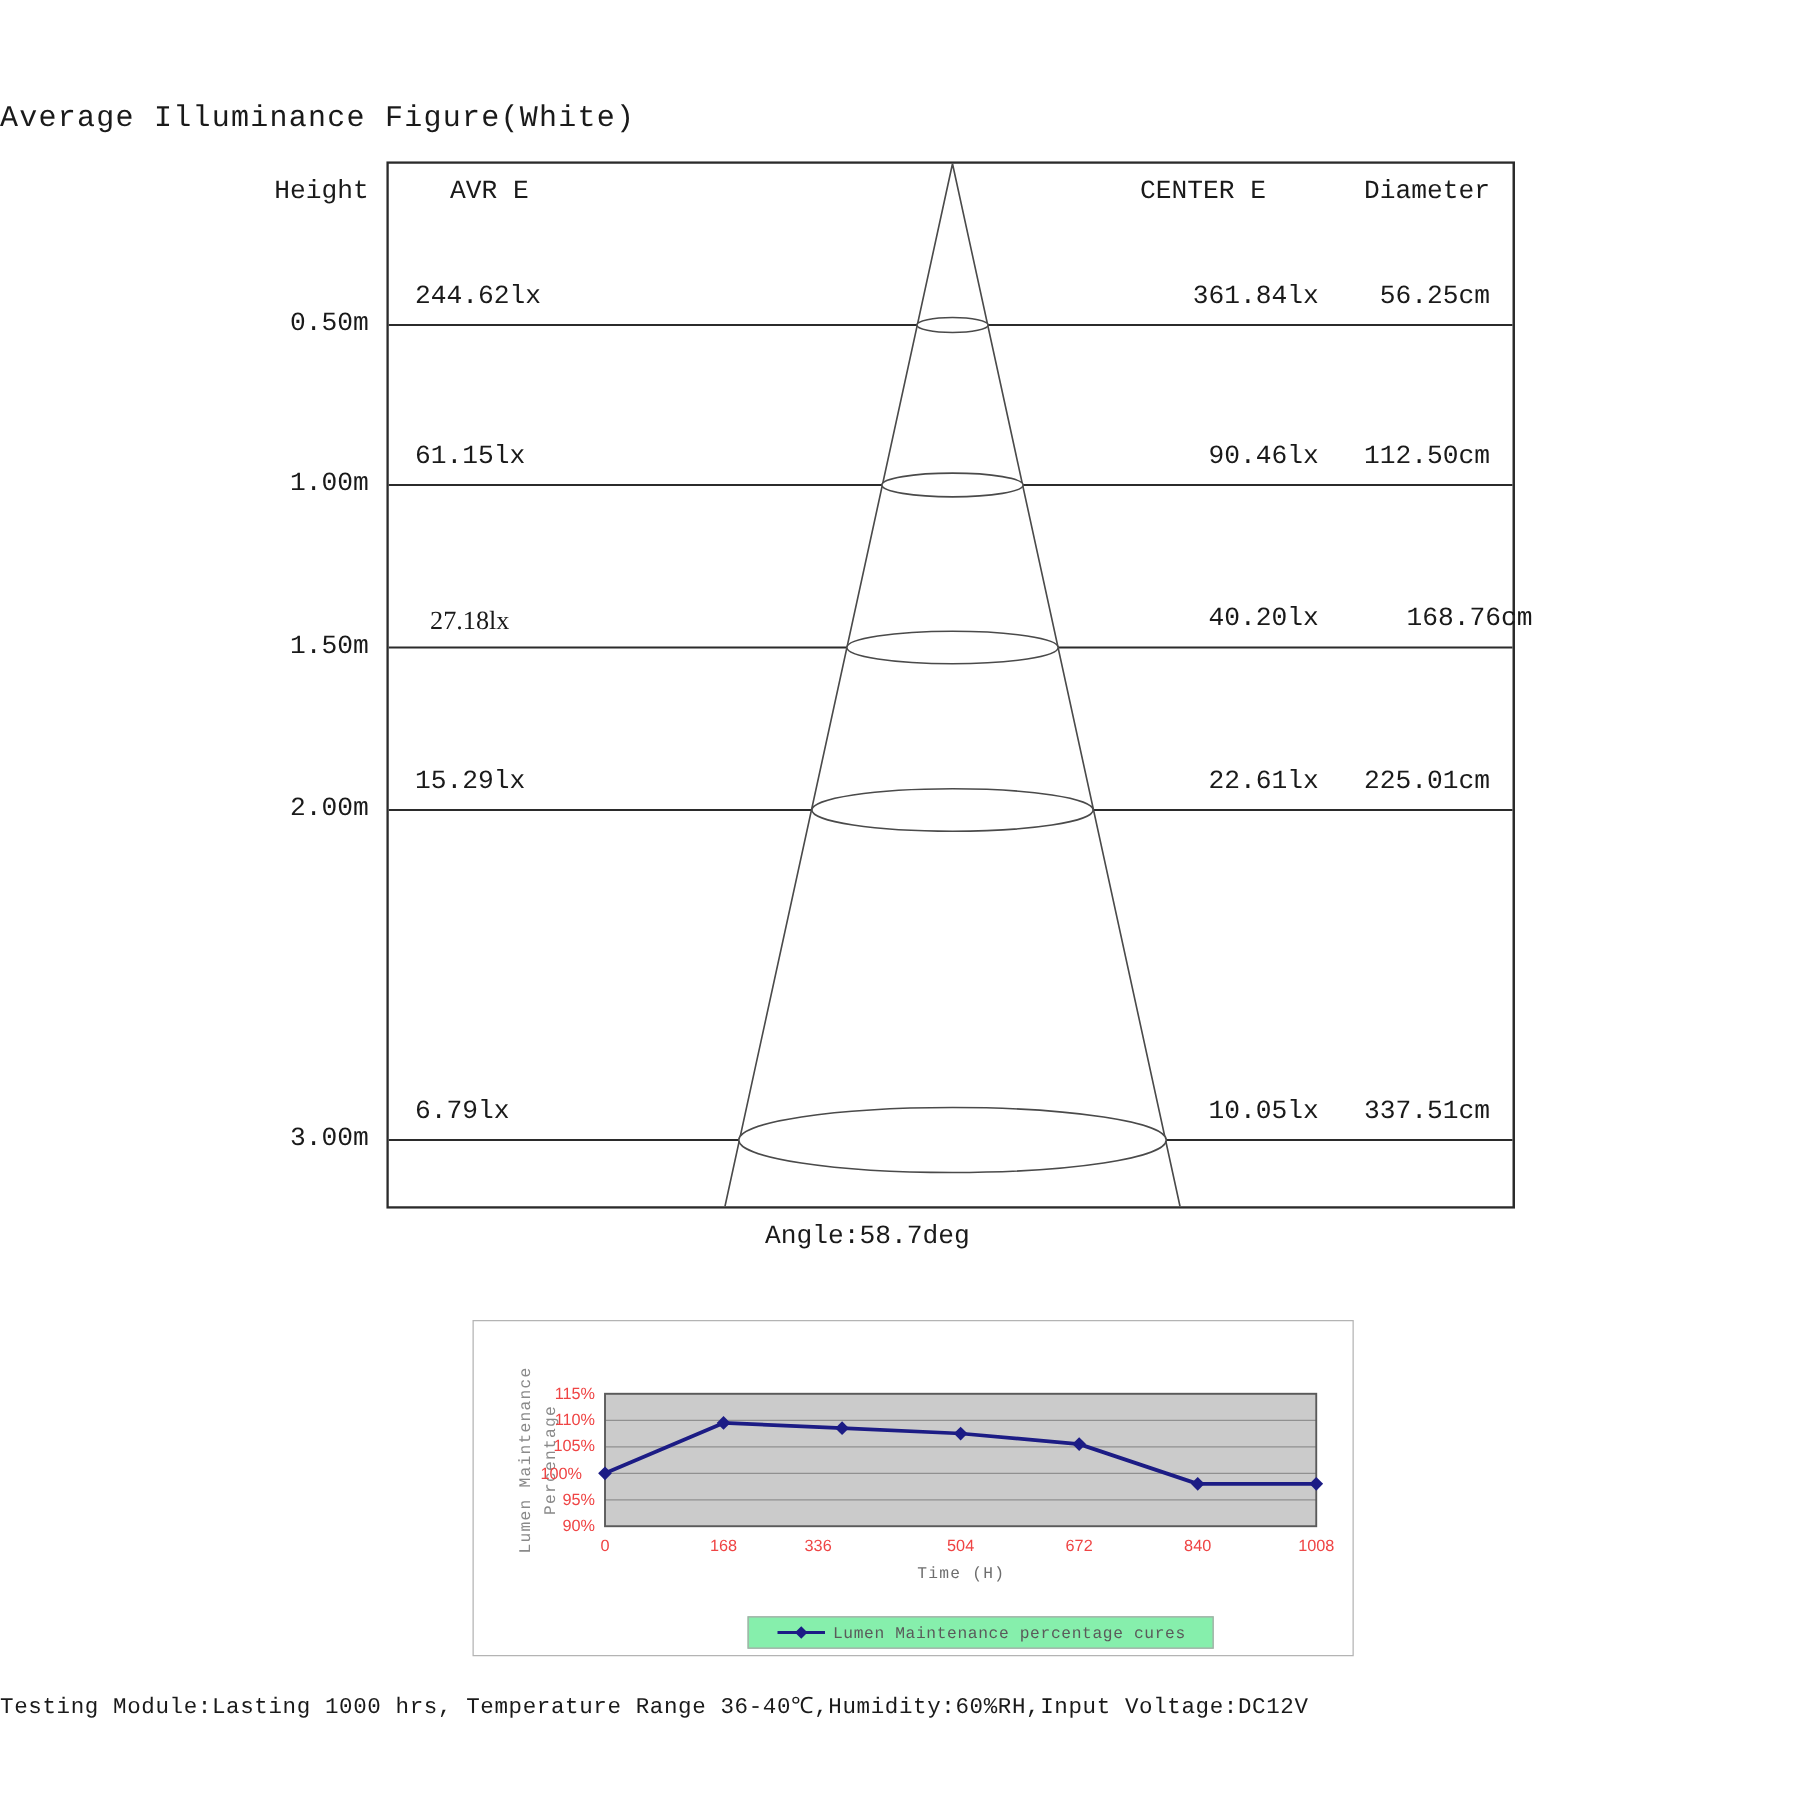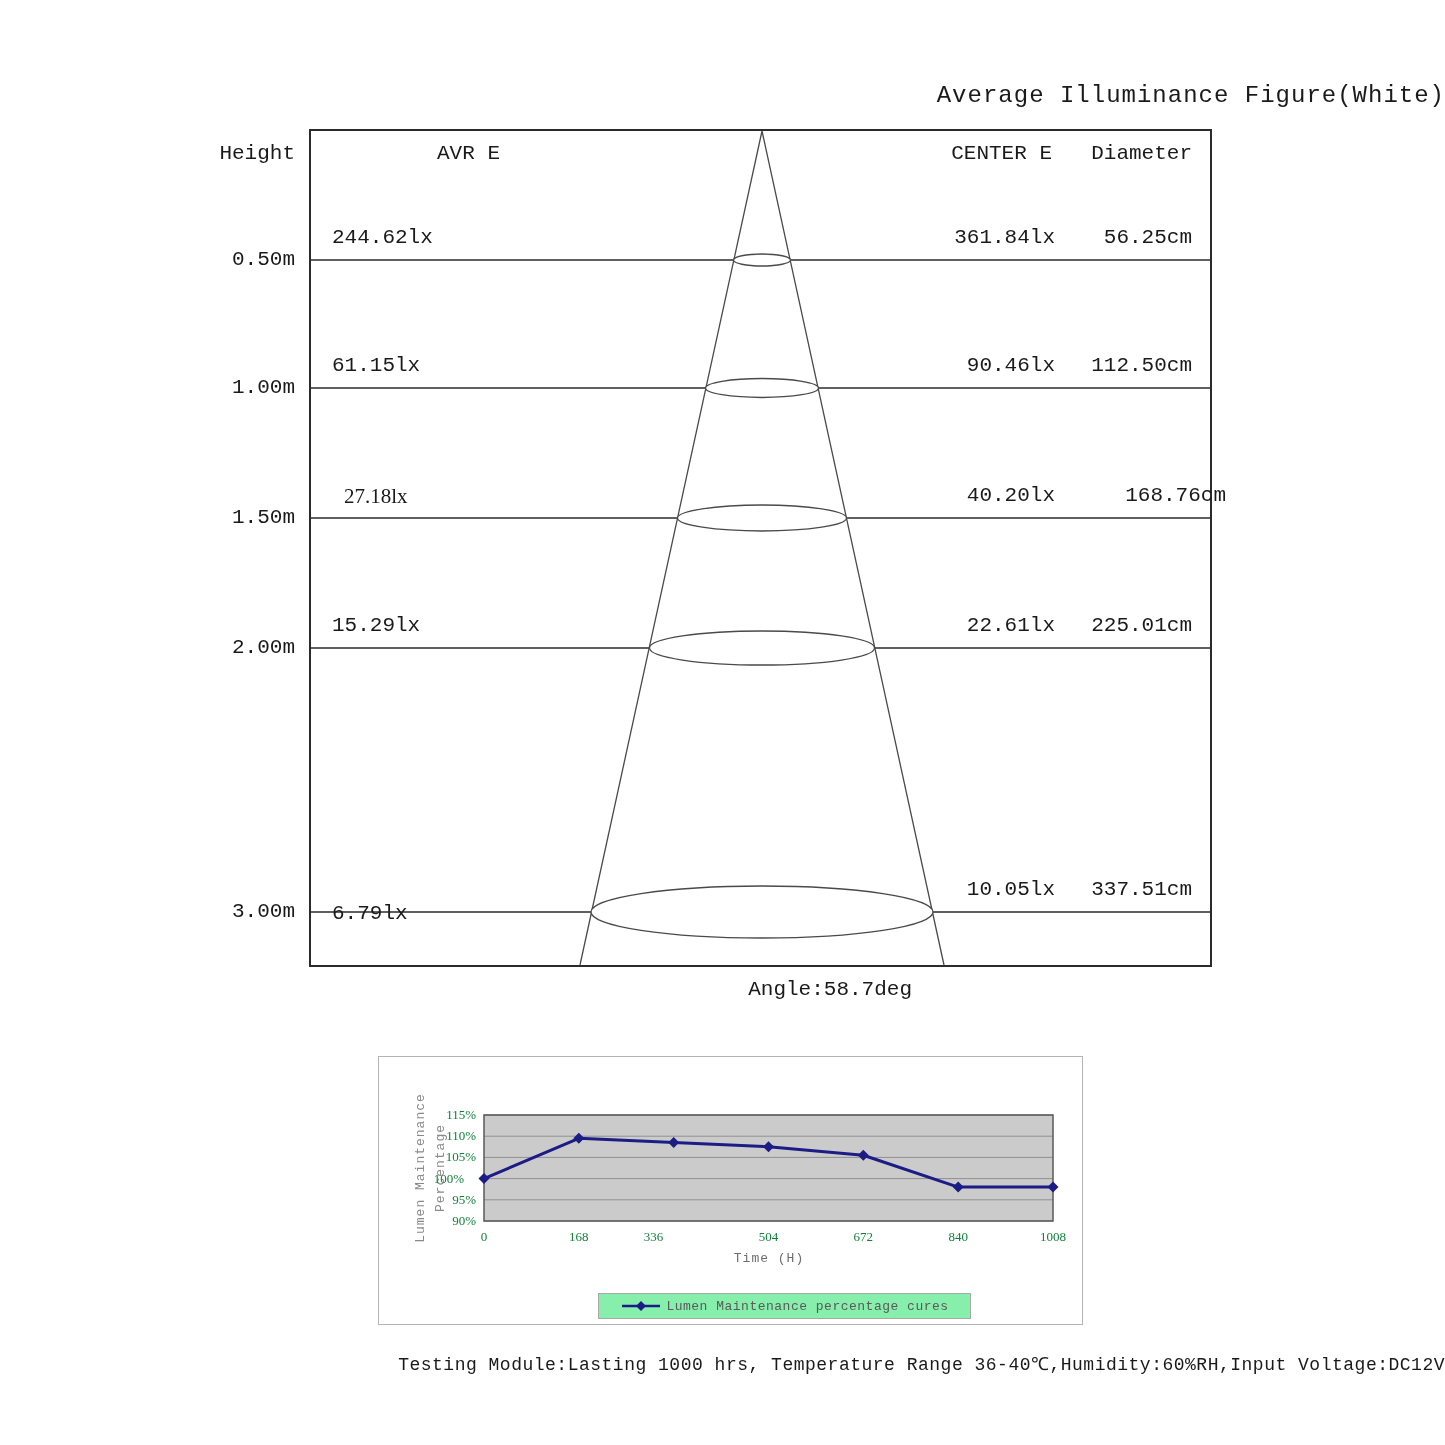--- a/index.html
+++ b/index.html
@@ -5,42 +5,42 @@
   html,body{margin:0;padding:0;background:#ffffff;}
   .page{
     position:relative;
     width:1445px;height:1445px;
     background:#ffffff;
     font-family:"Liberation Mono","DejaVu Sans Mono",monospace;
     color:#1a1a1a;
     overflow:hidden;
   }
   .abs{position:absolute;}
-  .ctr{text-align:right;}
+  .ctr{text-align:left;}
   .rgt{text-align:right;}
   .fig-text{font-size:21px;line-height:24px;white-space:pre;}
   .page-title{top:82px;left:0;width:1445px;font-size:24px;letter-spacing:1px;}
   .angle-label{top:978px;left:612px;width:300px;font-size:21px;}
   .section-title{top:1018px;left:0;width:1445px;font-size:25px;font-weight:bold;letter-spacing:1px;}
   .footer-note{top:1351px;left:0;width:1445px;font-size:18px;letter-spacing:0.5px;}
 
   .chart-box{
     top:1056px;left:378px;width:705px;height:269px;
     border:1px solid #b4b4b4;background:#ffffff;box-sizing:border-box;
   }
   .chart-title{position:absolute;top:13px;left:0;width:703px;text-align:center;
     font-size:14px;color:#4a4a4a;letter-spacing:1px;}
   .y-axis-label{
     position:absolute;left:52px;top:111px;width:160px;
     transform:translate(-50%,-50%) rotate(-90deg);
     font-size:13px;line-height:1.55;color:#8a8a8a;text-align:center;letter-spacing:1px;
   }
   .x-axis-label{position:absolute;top:194px;left:310px;width:160px;text-align:center;
     font-size:13px;color:#6e6e6e;letter-spacing:1px;}
-  .tick{position:absolute;font-size:13px;color:#15803d;font-family:Liberation Serif, serif;}
+  .tick{position:absolute;font-size:13px;color:#ef4444;font-family:Liberation Sans, sans-serif;}
   .legend{
     position:absolute;top:236px;left:219px;width:373px;height:26px;
     border:1px solid #a8a8a8;background:#86efac;box-sizing:border-box;
     display:flex;align-items:center;justify-content:center;gap:4px;
   }
   .legend-text{font-size:13px;color:#5a5a5a;letter-spacing:0.5px;}
   svg{display:block;}
 </style>
 </head>
 <body>
@@ -87,21 +87,21 @@
   <div class="abs fig-text" style="top:484px;left:344px;font-family:Liberation Serif, serif;">27.18lx</div>
   <div class="abs rgt fig-text" style="top:484px;left:905px;width:150px;">40.20lx</div>
   <div class="abs rgt fig-text" style="top:484px;left:1086px;width:140px;">168.76cm</div>
 
   <div class="abs rgt fig-text" style="top:636px;left:165px;width:130px;">2.00m</div>
   <div class="abs fig-text" style="top:614px;left:332px;">15.29lx</div>
   <div class="abs rgt fig-text" style="top:614px;left:905px;width:150px;">22.61lx</div>
   <div class="abs rgt fig-text" style="top:614px;left:1052px;width:140px;">225.01cm</div>
 
   <div class="abs rgt fig-text" style="top:900px;left:165px;width:130px;">3.00m</div>
-  <div class="abs fig-text" style="top:878px;left:332px;margin-top:24px;">6.79lx</div>
+  <div class="abs fig-text" style="top:878px;left:332px;">6.79lx</div>
   <div class="abs rgt fig-text" style="top:878px;left:905px;width:150px;">10.05lx</div>
   <div class="abs rgt fig-text" style="top:878px;left:1052px;width:140px;">337.51cm</div>
 
   <div class="abs ctr angle-label">Angle:58.7deg</div>
 
 
   <div class="abs chart-box" id="chart-box">
     <div class="y-axis-label">Lumen Maintenance Percentage</div>
     <svg id="lumen-svg" style="position:absolute;top:0;left:0;" width="703" height="267" viewBox="0 0 703 267">
         <rect x="105" y="58" width="569" height="106" fill="#cbcbcb"></rect>

